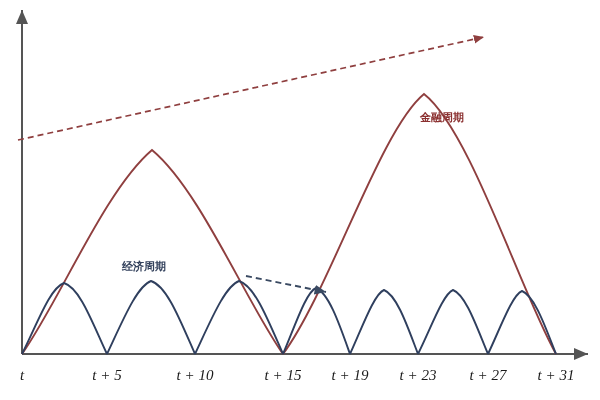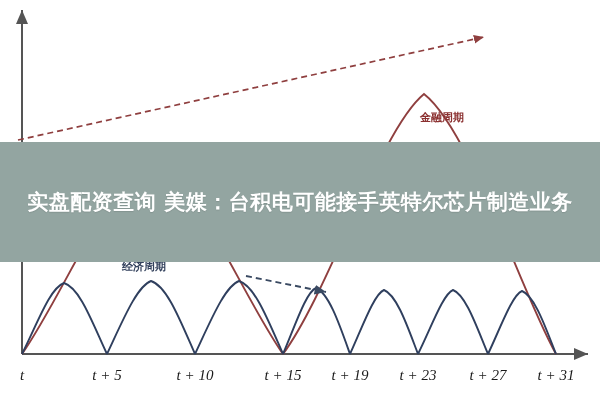--- a/index.html
+++ b/index.html
@@ -94,17 +94,14 @@
     <text class="axis-tick-label" x="22" y="380" text-anchor="middle">t</text>
     <text class="axis-tick-label" x="107" y="380" text-anchor="middle">t + 5</text>
     <text class="axis-tick-label" x="195" y="380" text-anchor="middle">t + 10</text>
     <text class="axis-tick-label" x="283" y="380" text-anchor="middle">t + 15</text>
     <text class="axis-tick-label" x="350" y="380" text-anchor="middle">t + 19</text>
     <text class="axis-tick-label" x="418" y="380" text-anchor="middle">t + 23</text>
     <text class="axis-tick-label" x="488" y="380" text-anchor="middle">t + 27</text>
     <text class="axis-tick-label" x="556" y="380" text-anchor="middle">t + 31</text>
   </svg>
 
-  <div id="overlay-banner" style="top: 142px; height: 120px; background: rgb(147, 165, 161);">
-    <div id="overlay-headline" style="color: rgb(255, 255, 255); font-size: 21px;">实盘配资查询 美媒：台积电可能接手英特尔芯片制造业务</div>
-  </div>
 
 </div>
 
 </body></html>

